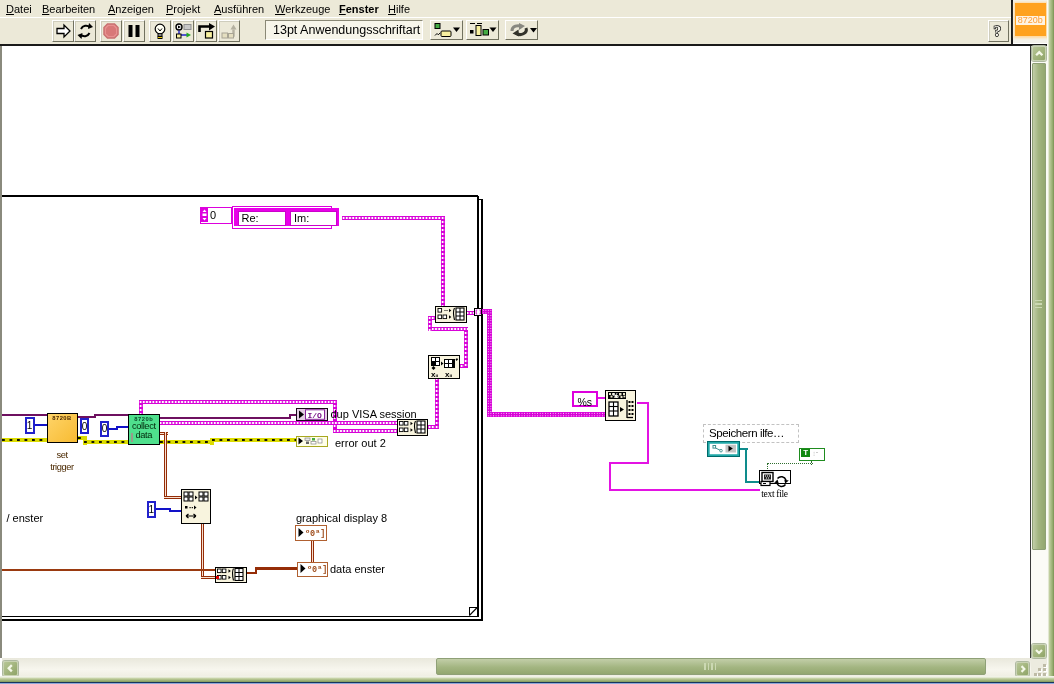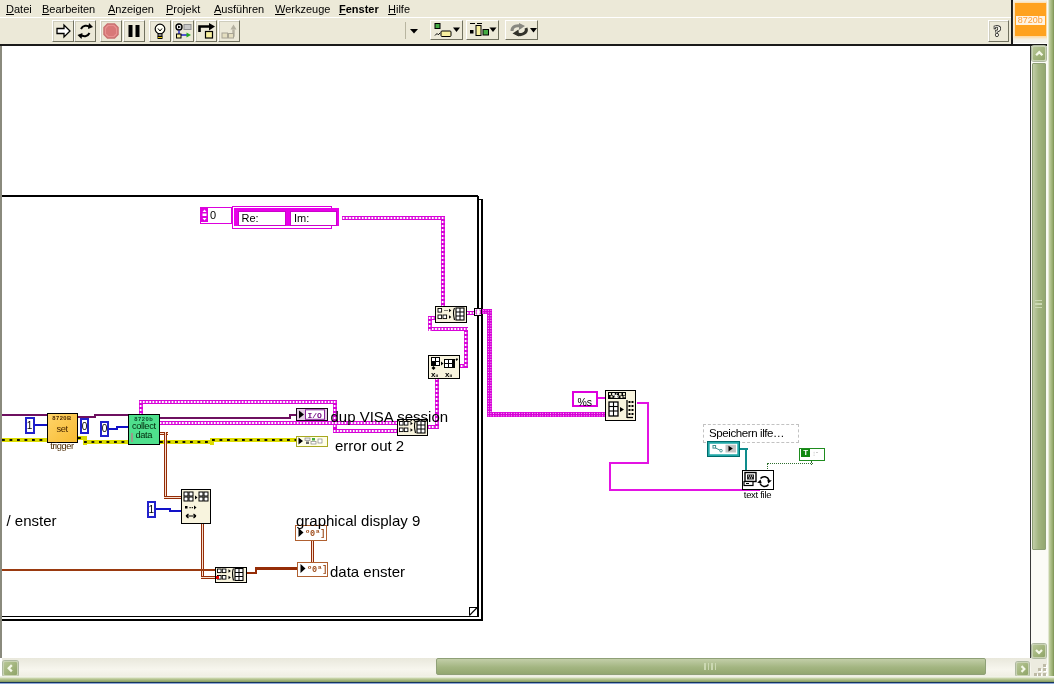--- a/index.html
+++ b/index.html
@@ -30,21 +30,21 @@
 .bw{position:absolute;background:#1212C8;}
 .ew{position:absolute;background-color:#DCDC00;background-image:repeating-linear-gradient(90deg,#151500 0 3px,rgba(0,0,0,0) 3px 7.5px);background-size:7.5px 2px;background-position:0 1px;background-repeat:repeat-x;}
 .b1{position:absolute;background:#952D07;}
 .b2h{position:absolute;background:linear-gradient(180deg,#952D07 0 1px,#F8E0D0 1px 2px,#952D07 2px 3px);}
 .b2v{position:absolute;background:linear-gradient(90deg,#952D07 0 1px,#F8E0D0 1px 2px,#952D07 2px 3px);}
 .tw{position:absolute;background:#0E8C8C;}
 
 .nod{position:absolute;background:#F8F4DE;border:1.5px solid #000;box-sizing:border-box;}
 .bc{position:absolute;border:2px solid #2121CC;background:#fff;box-sizing:border-box;
   font-size:10px;color:#000;display:flex;align-items:center;justify-content:center;}
-.lbl{position:absolute;font-size:15px;color:#000;white-space:nowrap;}
+.lbl{position:absolute;font-size:11px;color:#000;white-space:nowrap;}
 
 .sbb{position:absolute;background:linear-gradient(135deg,#B7C697 0%,#9FB279 60%,#8FA469 100%);
   border:1px solid #C8D2B2;border-radius:2px;box-sizing:border-box;box-shadow:0 0 0 1px #AEB9A0;}
 #vtrack{left:1031px;top:45.5px;width:16px;height:612px;background:#FBFBF6;}
 #vthumb{left:1031.5px;top:62.5px;width:14.5px;height:487px;background:linear-gradient(90deg,#C2CEA8,#A3B581 45%,#93A770);border:1px solid #8FA077;box-sizing:border-box;border-radius:1px;}
 #htrack{left:2px;top:657.5px;width:1029px;height:19px;background:linear-gradient(180deg,#E9E8DC,#F7F6EE 60%,#EFEEE2);}
 #hthumb{left:436px;top:658px;width:550px;height:17px;background:linear-gradient(180deg,#C2CEA8,#A3B581 55%,#93A770);border:1px solid #8FA077;box-sizing:border-box;border-radius:2px;}
 #corner{left:1031px;top:657.5px;width:16px;height:19px;background:#ECEBDF;}
 #rborder{left:1047px;top:0;width:7px;height:684px;background:linear-gradient(90deg,#FAFAF5 0 1px,#C5D2A4 30%,#96AB6E 80%,#7A9054);}
 #bborder{left:0;top:676px;width:1054px;height:5.5px;background:linear-gradient(180deg,#F0F2E6 0 1px,#BFCD9C 45%,#8FA468 90%,#7A9054);}
@@ -166,20 +166,23 @@
     <div class="abs" style="left:405px;top:21.5px;width:17px;height:17px;border-left:1px solid #B8B5A0;">
       <svg width="17" height="17">
           <polygon points="4,7 12,7 8,11.5" fill="#000"></polygon>
         </svg>
     </div>
   </div>
 
   <div class="abs" style="left:1015px;top:3px;width:30.5px;height:33px;background:#FFA21F;box-shadow:0 0 2px 1.5px #FFD9A0;">
     <div class="abs" style="left:0.5px;top:13px;width:29.5px;height:8.5px;background:#FFF3E2;text-align:center;font-size:9px;color:#FF9D33;line-height:8.5px;">8720b</div>
   </div>
+  <div class="abs" id="fontbox">
+      <span>13pt Anwendungsschriftart</span>
+    </div>
 
   <div class="abs" id="canvas"></div>
   <div class="abs" id="cleft"></div>
   <div id="diagram">
 
   <div class="blk" style="left:2px;top:195px;width:476px;height:2px;"></div>
   <div class="blk" style="left:477px;top:195.5px;width:1.8px;height:421.5px;"></div>
   <div class="blk" style="left:478.8px;top:198.5px;width:3.7px;height:1.5px;"></div>
   <div class="blk" style="left:480.8px;top:198.5px;width:1.8px;height:422px;"></div>
   <div class="blk" style="left:2px;top:615.5px;width:476.8px;height:1.7px;"></div>
@@ -275,21 +278,21 @@
     <div class="abs" style="left:5px;top:3.5px;width:48px;height:15.5px;background:#fff;border:1.2px solid #CC00CC;box-sizing:border-box;">
           <span style="position:absolute;left:3px;top:0.5px;font-size:11px;">Re:</span>
         </div>
     <div class="abs" style="left:57.5px;top:3.5px;width:47px;height:15.5px;background:#fff;border:1.2px solid #CC00CC;box-sizing:border-box;">
           <span style="position:absolute;left:3px;top:0.5px;font-size:11px;">Im:</span>
         </div>
   </div>
 
   <div class="abs" style="left:46.5px;top:412.5px;width:31px;height:30.5px;border:1.7px solid #000;box-sizing:border-box;background:linear-gradient(135deg,#FFD469,#F7BB32);text-align:center;">
     <div style="font-size:5.8px;font-weight:bold;color:#4A2800;margin-top:1.5px;letter-spacing:0.5px;">8720B</div>
-    <div style="font-size:9.3px;color:#4A2800;line-height:17px;letter-spacing:-0.4px;">set<br>trigger</div>
+    <div style="font-size:9.3px;color:#4A2800;line-height:12px;letter-spacing:-0.4px;margin-top:28px;">set<br>trigger</div>
   </div>
 
   <div class="abs" style="left:127.8px;top:413.9px;width:32px;height:31.6px;border:1.7px solid #000;box-sizing:border-box;background:#4FE08D;text-align:center;">
     <div style="font-size:5.8px;font-weight:bold;color:#0A4A28;margin-top:1.5px;letter-spacing:0.5px;">8720b</div>
     <div style="font-size:9.3px;color:#00280A;line-height:9px;letter-spacing:-0.4px;">collect<br>data</div>
     <div style="position:absolute;left:2.5px;top:18px;width:1.5px;height:9px;background:#9a9a8a;"></div>
   </div>
 
   <div class="bc" style="left:24.5px;top:417.4px;width:10.2px;height:16.5px;">1</div>
   <div class="bc" style="left:79.7px;top:418px;width:9.7px;height:16.4px;">0</div>
@@ -452,21 +455,21 @@
     </svg>
   </div>
   <div class="lbl" style="left:335px;top:436.5px;">error out 2</div>
 
   <div class="abs" style="left:295.3px;top:525.1px;width:31.3px;height:15.9px;border:1.6px solid #B06030;background:#fff;box-sizing:border-box;">
     <svg width="28" height="12" style="position:absolute;left:0.5px;top:0.5px;">
       <polygon points="1.5,1 1.5,10 6.5,5.5" fill="#000"></polygon>
       <text x="8" y="9" font-size="8.5" fill="#A05020" font-family="Liberation Mono" font-weight="bold">º0ª]</text>
     </svg>
   </div>
-  <div class="lbl" style="left:296px;top:511.5px;">graphical display 9</div>
+  <div class="lbl" style="left:296px;top:511.5px;">graphical display 8</div>
 
   <div class="abs" style="left:297px;top:561.5px;width:30.7px;height:15.9px;border:1.6px solid #B06030;background:#fff;box-sizing:border-box;">
     <svg width="27" height="12" style="position:absolute;left:0.5px;top:0.5px;">
       <polygon points="1.5,1 1.5,10 6.5,5.5" fill="#000"></polygon>
       <text x="8" y="9" font-size="8.5" fill="#A05020" font-family="Liberation Mono" font-weight="bold">º0ª]</text>
     </svg>
   </div>
   <div class="lbl" style="left:330px;top:562.5px;">data enster</div>
   <div class="lbl" style="left:6.5px;top:511.5px;">/ enster</div>
 
@@ -481,21 +484,21 @@
       <rect x="16.5" y="2.7" width="10.5" height="7.8" fill="#C4C4C4"></rect>
       <polygon points="19.5,3.8 19.5,9.4 23.8,6.6" fill="#000"></polygon>
     </svg>
   </div>
 
   <div class="abs" style="left:799.3px;top:447.8px;width:25.7px;height:12.8px;border:1.6px solid #1F8C1F;background:#fff;box-sizing:border-box;">
     <div class="abs" style="left:1px;top:0.7px;width:9px;height:8px;background:#118811;color:#fff;font-size:8px;font-weight:bold;text-align:center;line-height:8px;">T</div>
     <div class="abs" style="left:13px;top:1.5px;width:8px;height:7px;color:#999;font-size:6px;letter-spacing:1px;">⁝ˇ</div>
   </div>
 
-  <div class="abs" style="left:742px;top:470.3px;width:32.2px;height:20px;border:1.6px solid #000;background:#fff;box-sizing:border-box;">
+  <div class="abs" style="left:759px;top:470.3px;width:32.2px;height:14px;border:1.6px solid #000;background:#fff;box-sizing:border-box;font-family:Liberation Serif, serif;">
     <svg width="29" height="28" style="position:absolute;left:0;top:0;">
       <rect x="2" y="1.5" width="11" height="9" fill="#fff" stroke="#000" stroke-width="1.4"></rect>
       <rect x="4" y="3.5" width="7" height="5" fill="#222"></rect>
       <g fill="#fff">
             <rect x="5" y="4.5" width="1" height="1"></rect>
             <rect x="7" y="4.5" width="1" height="1"></rect>
             <rect x="9" y="4.5" width="1" height="1"></rect>
             <rect x="6" y="6.5" width="1" height="1"></rect>
             <rect x="8" y="6.5" width="1" height="1"></rect>
           </g>

